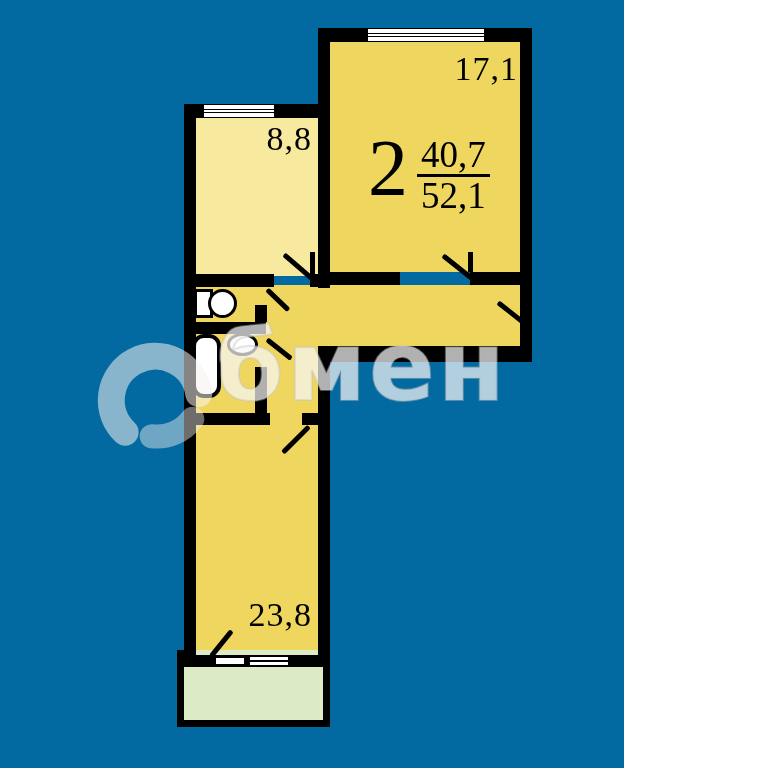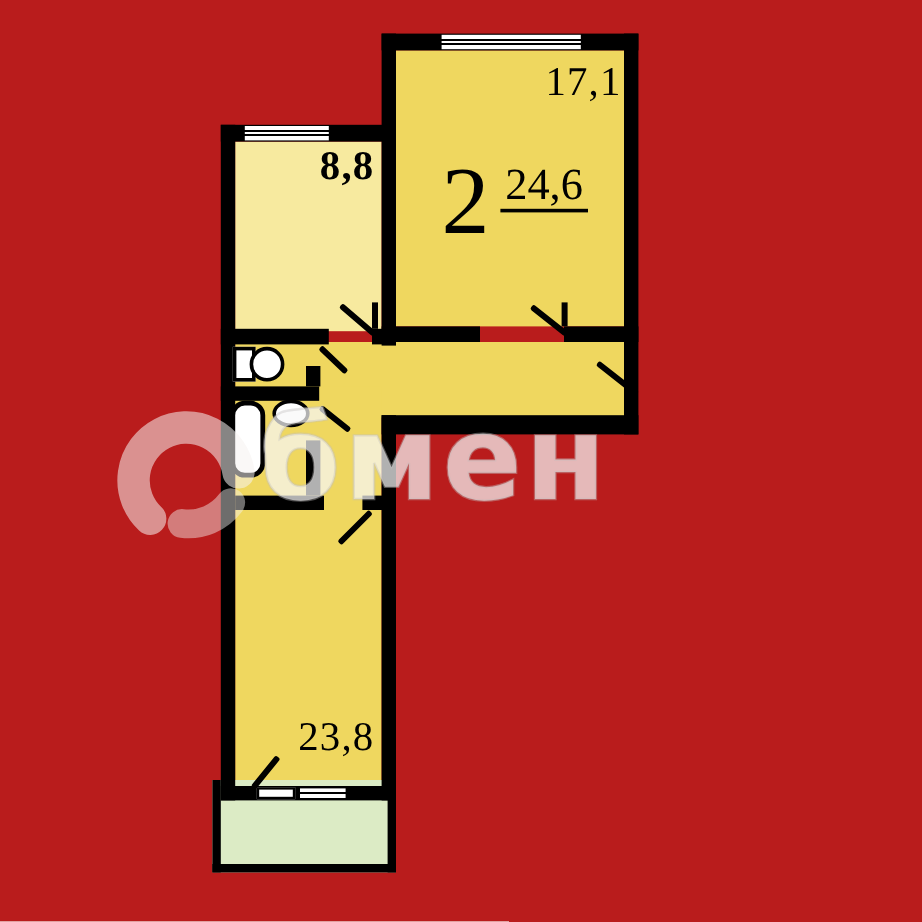--- a/index.html
+++ b/index.html
@@ -1,17 +1,17 @@
 <!DOCTYPE html>
 <html><head>
 <meta charset="utf-8">
 <style>
   html,body{margin:0;padding:0;background:#ffffff;}
   .canvas{
-    position:relative;width:768px;height:768px;background:#b91c1c;
+    position:relative;width:624px;height:768px;background:#0369a1;
     overflow:hidden;font-family:"Liberation Serif", serif;
   }
   
   .fill{position:absolute;}
   .room-yellow{background:#EFD75F;}
   .room-pale{background:#F7EA9F;}
   
   .w{position:absolute;background:#000;}
   
   .win{position:absolute;
@@ -32,21 +32,21 @@
   .apt .frac .top{font-size:37px;line-height:1.0;border-bottom:3px solid #000;padding:0 4px 1px 4px;}
   .apt .frac .bot{font-size:37px;line-height:1.05;}
   
   .wm{position:absolute;left:88px;top:318px;display:flex;align-items:flex-start;
       font-family:"DejaVu Sans", sans-serif;font-weight:bold;
       pointer-events:none;}
   .wm-text{font-size:97px;line-height:1.0;color:rgba(255,255,255,0.62);
       -webkit-text-stroke:2px rgba(195,192,192,0.40);
       text-shadow:0 0 1px rgba(200,200,200,0.25);letter-spacing:3px;}
   .wm-left{margin-top:12px;}
-  .wm-right{margin-top:16px;}
+  .wm-right{margin-top:0;}
   .wm-swirl{width:132px;height:148px;margin:0 -2px;}
   .balcony{position:absolute;background:#DCEBC5;border:7px solid #000;border-top:none;box-sizing:border-box;}
 </style>
 </head>
 <body>
 
 <div class="canvas">
 
   <div class="fill room-yellow" style="left:330px;top:42px;width:190px;height:230px;"></div>
   <div class="fill room-yellow" style="left:196px;top:285px;width:324px;height:63px;"></div>
@@ -87,27 +87,28 @@
   <div class="door" style="left:267px;top:337px;width:31px;transform:rotate(38.4deg);"></div>
   <div class="door" style="left:309px;top:424px;width:37px;transform:rotate(135deg);"></div>
   <div class="door" style="left:211px;top:654px;width:33px;transform:rotate(-51deg);"></div>
 
   <div class="fx" style="left:194px;top:289px;width:19px;height:29px;"></div>
   <div class="fx" style="left:208px;top:289px;width:29px;height:29px;border-radius:50%;"></div>
   <div class="fx" style="left:192px;top:334px;width:29px;height:64px;border-radius:12px;border-width:4px;"></div>
   <div class="fx" style="left:227px;top:333px;width:31px;height:23px;border-radius:50%;"></div>
 
   <div class="area" style="left:430px;top:50px;width:88px;">17,1</div>
-  <div class="area" style="left:254px;top:120px;width:58px;font-weight:bold;">8,8</div>
+  <div class="area" style="left:254px;top:120px;width:58px;">8,8</div>
   <div class="area" style="left:240px;top:596px;width:72px;">23,8</div>
 
   <div class="apt" style="left:368px;top:136px;">
     <div class="num">2</div>
     <div class="frac">
-      <div class="top">24,6</div>
+      <div class="top">40,7</div>
+      <div class="bot">52,1</div>
     </div>
   </div>
 
   <div class="wm">
     <svg class="wm-swirl" viewBox="0 0 132 148" xmlns="http://www.w3.org/2000/svg">
       <g transform="rotate(-18 66 74)">
         <path d="M 28 104 A 44 44 0 1 1 110 90" fill="none" stroke="rgba(245,242,240,0.55)" stroke-width="27" stroke-linecap="round"></path>
         <path d="M 96 112 A 44 44 0 0 1 52 116" fill="none" stroke="rgba(245,242,240,0.45)" stroke-width="24" stroke-linecap="round"></path>
       </g>
     </svg>

